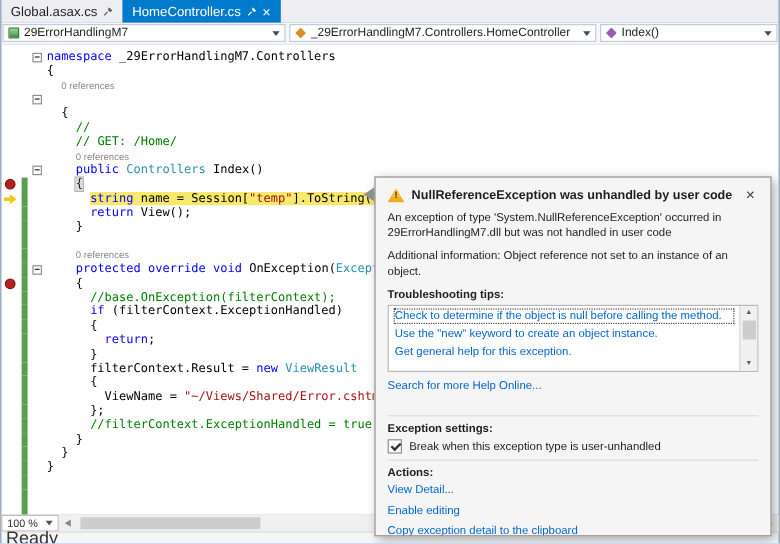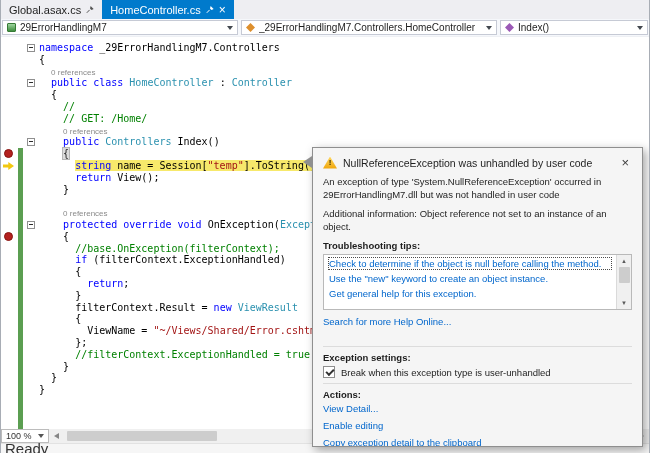--- a/index.html
+++ b/index.html
@@ -63,21 +63,21 @@
   
   .statusbar{position:absolute;top:443px;left:0;right:0;height:10px;background:#f6f6f6;border-top:1px solid #e2e2e2;display:flex;align-items:center;padding-left:4px;font-size:15px;color:#333;z-index:2}
 
   
   .dialog{position:absolute;left:311px;top:147px;width:331px;height:300px;background:#f5f5f5;border:1px solid #8f8f8f;box-shadow:3px 3px 9px rgba(0,0,0,.35);padding:8px 10px 4px;font-size:9.5px;z-index:10;overflow:hidden}
   .callout{position:absolute;left:302px;top:156px;width:0;height:0;border-top:6px solid transparent;border-bottom:6px solid transparent;border-right:9px solid #8f8f8f;z-index:11}
   .dlg-header{display:flex;align-items:center;gap:6px;margin-bottom:7px}
   .warn-icon{width:14px;height:12px;position:relative;flex:none}
   .warn-tri{position:absolute;inset:0;background:linear-gradient(#ffd75e,#efa50a);clip-path:polygon(50% 0,100% 100%,0 100%)}
   .warn-ex{position:absolute;left:0;right:0;top:1px;text-align:center;font-size:8px;font-weight:700;color:#3a2c00}
-  .dlg-title{font-weight:400;font-size:10.5px;flex:1}
+  .dlg-title{font-weight:700;font-size:10.5px;flex:1}
   .dlg-close{color:#3c3c3c;font-size:13px;line-height:1;padding:0 3px;cursor:default}
   .dlg-msg{line-height:1.32;margin-bottom:7px;color:#1e1e1e}
   .dlg-sub{font-weight:700;margin-bottom:3px}
   .tips-box{background:#fff;border:1px solid #b9b9b9;height:56px;display:flex;margin-bottom:6px}
   .tips-list{flex:1;padding:3px 5px;overflow:hidden}
   .tip{color:#0066cc;white-space:nowrap;margin-bottom:4px;display:inline-block;clear:both}
   .tip.focused{outline:1px dotted #4a4a4a}
   .tips-list .tip{display:block}
   .sb{width:15px;border-left:1px solid #dadada;background:#f0f0f0;display:flex;flex-direction:column;align-items:center}
   .sb-btn{height:12px;width:15px;display:flex;align-items:center;justify-content:center;font-size:6px;color:#5a5a5a}
@@ -157,21 +157,20 @@
           <div class="m-ch"></div>
           <div class="m-fold"></div>
           <div class="line-text">  <span class="stmt"><span class="tk-lens">0 references</span></span></div>
         </div>
         <div class="code-line">
           <div class="m-bp"></div>
           <div class="m-ch"></div>
           <div class="m-fold">
             <div class="foldbox"></div>
           </div>
-          <div class="line-text">  <span class="stmt"><span class="tk-kw">public</span><span class="tk-pl"> </span><span class="tk-kw">class</span><span class="tk-pl"> </span><span class="tk-ty">HomeController</span><span class="tk-pl"> : </span><span class="tk-ty">Controller</span></span></div>
         </div>
         <div class="code-line">
           <div class="m-bp"></div>
           <div class="m-ch"></div>
           <div class="m-fold"></div>
           <div class="line-text">  <span class="stmt"><span class="tk-pl">{</span></span></div>
         </div>
         <div class="code-line">
           <div class="m-bp"></div>
           <div class="m-ch"></div>

